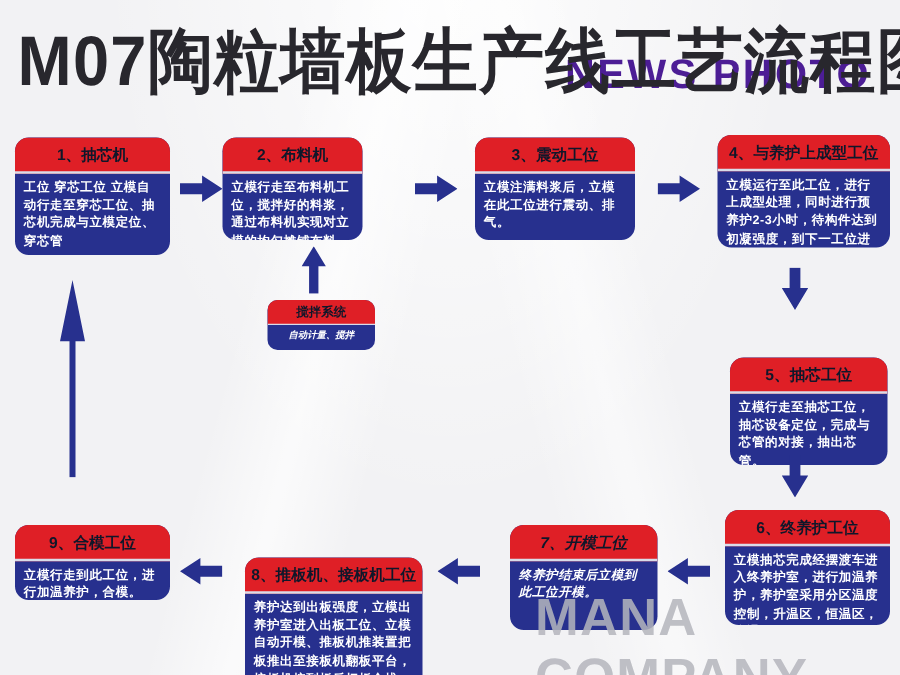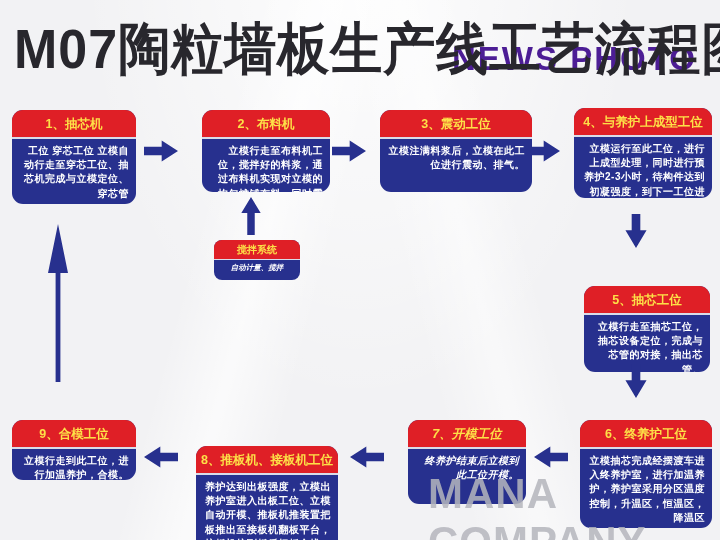--- a/index.html
+++ b/index.html
@@ -28,35 +28,35 @@
 
   .wm { position:absolute; color:#c9c9d0; font-weight:bold; z-index:2; letter-spacing:2px; }
   .wm-top { left:452px; top:40px; font-size:33px; color:#4c1d95; z-index:2; }
   .wm-bottom { left:428px; top:470px; font-size:42px; color:#b5b6bd; opacity:.85; z-index:10; letter-spacing:1px; }
 
   .fbox {
     position:absolute; background:#27308e; border-radius:11px; overflow:hidden;
     display:flex; flex-direction:column; z-index:4;
   }
   .fbox-header {
-    background:#df1f26; color:#fde047; font-weight:bold; font-size:12.5px;
+    background:#df1f26; color:#0f172a; font-weight:bold; font-size:12.5px;
     text-align:center; padding:6px 2px 4px; white-space:nowrap;
     border-bottom:2px solid #d9dce9; flex:0 0 auto;
   }
   .fbox-body {
     color:#ffffff; font-size:10px; font-weight:bold; line-height:1.42;
-    padding:5px 7px; letter-spacing:.5px; text-align:right;
+    padding:5px 7px; letter-spacing:.5px; text-align:left;
   }
 
   .b1 { left:12px;  top:110px; width:124px; height:94px; }
-  .b2 { left:202px; top:110px; width:128px; height:82px; }
-  .b3 { left:380px; top:110px; width:152px; height:82px; }
+  .b2 { left:178px; top:110px; width:112px; height:82px; }
+  .b3 { left:380px; top:110px; width:128px; height:82px; }
   .b4 { left:574px; top:108px; width:138px; height:90px; }
   .b5 { left:584px; top:262px; width:126px; height:86px;margin-top:24px; }
-  .b6 { left:580px; top:420px; width:132px; height:108px; }
+  .b6 { left:580px; top:408px; width:132px; height:92px; }
   .b7 { left:408px; top:420px; width:118px; height:84px;font-style:italic; }
   .b8 { left:196px; top:402px; width:142px; height:116px;margin-top:44px; }
   .b9 { left:12px;  top:420px; width:124px; height:60px; }
 
   .mixer { left:214px; top:240px; width:86px; height:40px; border-radius:8px; }
   .mixer .fbox-header { font-size:10px; padding:3px 2px 2px; border-bottom-width:1px; }
   .mixer .fbox-body { font-size:7.5px; padding:3px 4px; text-align:center; letter-spacing:0;font-style:italic; }
 
   .arrow { position:absolute; background:#27308e; z-index:4; }
   .ar { clip-path:polygon(0 32%, 52% 32%, 52% 6%, 100% 50%, 52% 94%, 52% 68%, 0 68%); }

